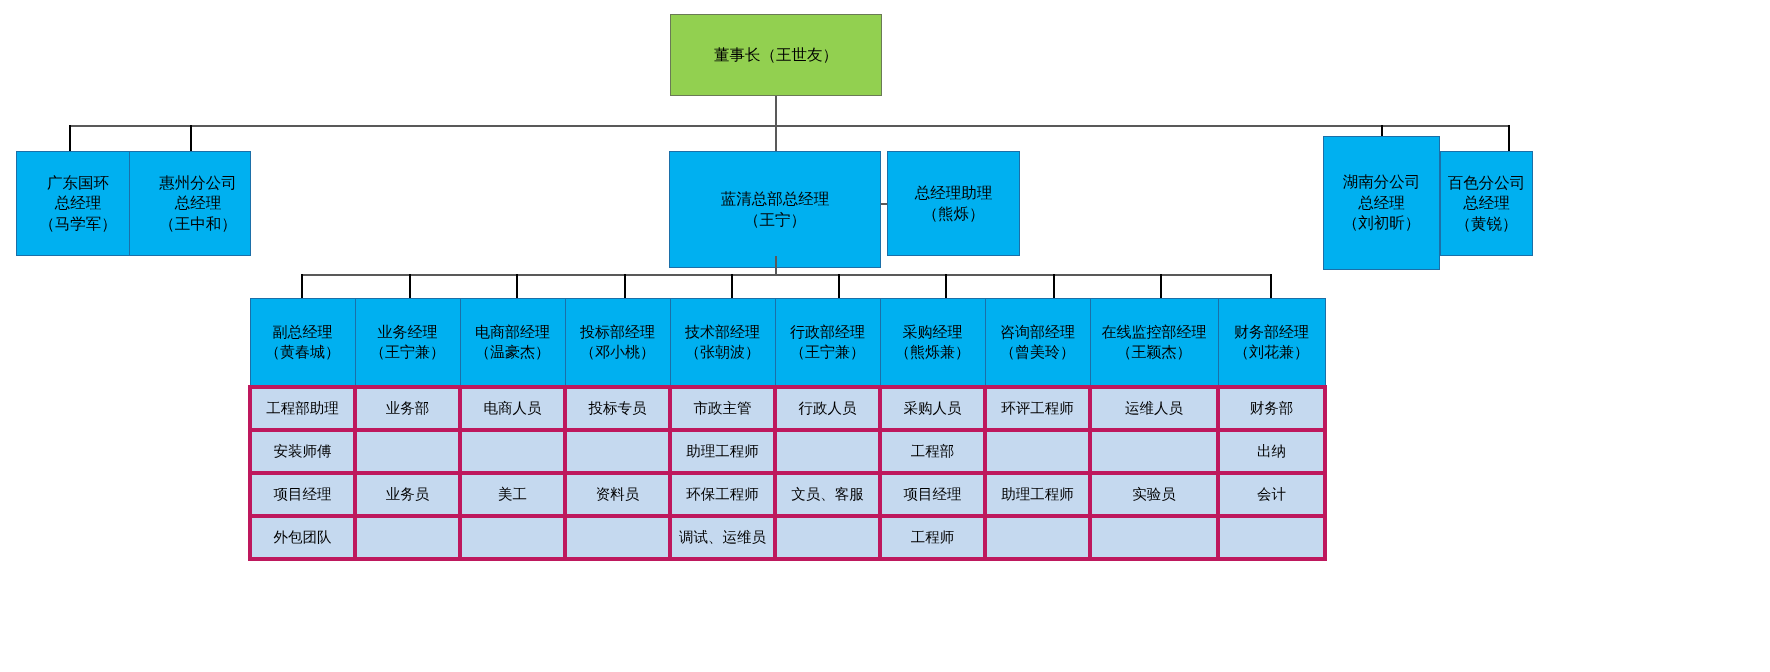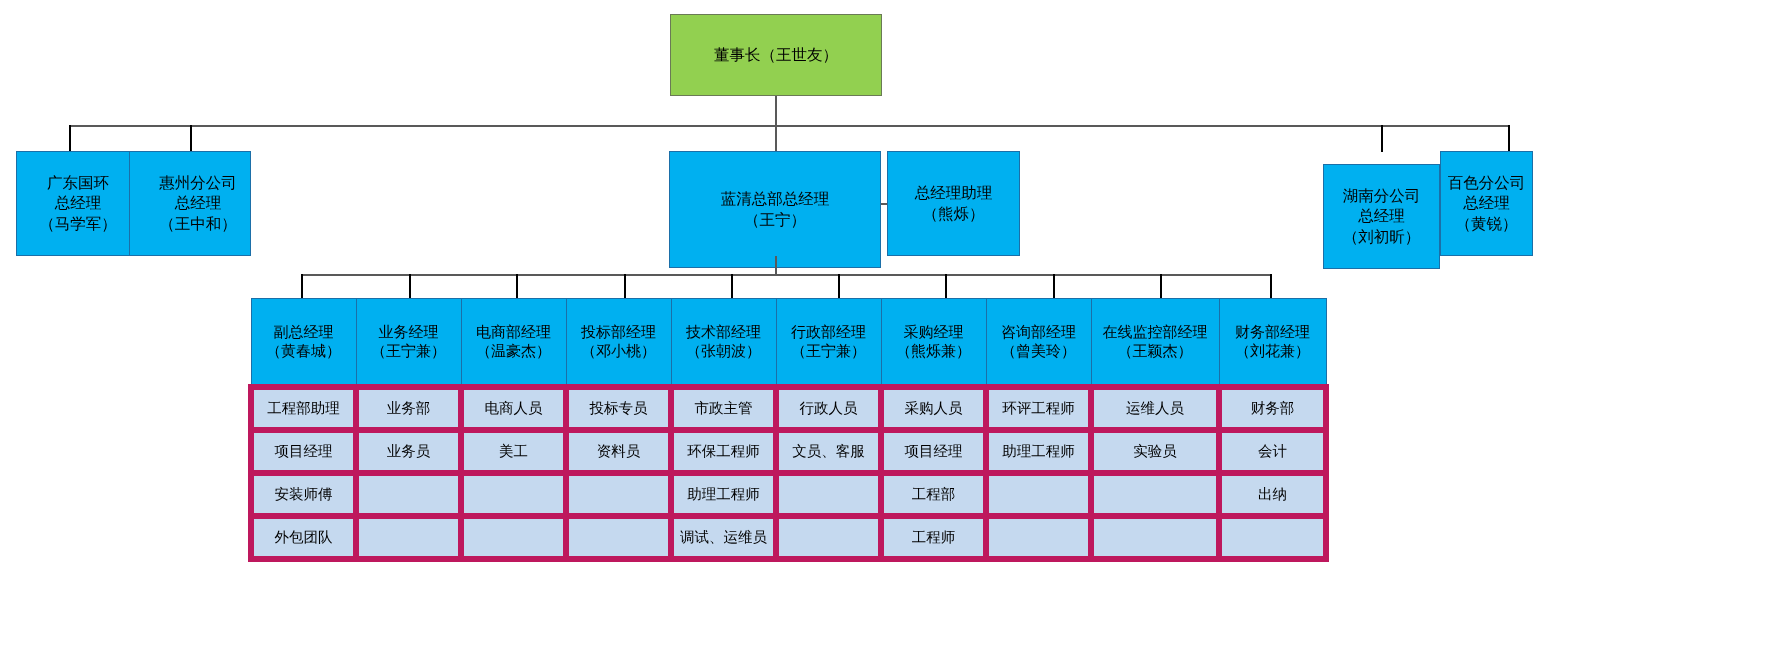--- a/index.html
+++ b/index.html
@@ -47,21 +47,21 @@
     border-collapse:collapse;
     table-layout:fixed;
   }
   .grid td{
     box-sizing:border-box;
     text-align:center;
     vertical-align:middle;
     font-size:14.5px;
     line-height:1.3;
     padding:0;
-    border:6px solid #be185d;
+    border:4px solid #be185d;
     white-space:pre-line;
   }
   .grid td.head{
     background:#00b0f0;
     border:1px solid #1b6fa8;
     height:88px;
     font-size:15px;
   }
   .grid td.cell{
     background:#c5d9ef;
@@ -103,21 +103,21 @@
 （王宁）</span>
   </div>
 
   <div class="ln ln-h" style="left:881px;top:203px;width:25px;"></div>
 
   <div class="box box-blue" style="left:887px;top:151px;width:133px;height:105px;">
     <span>总经理助理
 （熊烁）</span>
   </div>
 
-  <div class="box box-blue" style="left:1323px;top:164px;width:117px;height:105px;">
+  <div class="box box-blue" style="left:1323px;top:136px;width:117px;height:134px;">
     <span>湖南分公司
 总经理
 （刘初昕）</span>
   </div>
   <div class="box box-blue" style="left:1440px;top:151px;width:93px;height:105px;font-family:Liberation Serif, serif;">
     <span>百色分公司
 总经理
 （黄锐）</span>
   </div>
 
@@ -179,44 +179,44 @@
         <td class="cell">电商人员</td>
         <td class="cell">投标专员</td>
         <td class="cell">市政主管</td>
         <td class="cell">行政人员</td>
         <td class="cell">采购人员</td>
         <td class="cell">环评工程师</td>
         <td class="cell">运维人员</td>
         <td class="cell">财务部</td>
       </tr>
       <tr>
+        <td class="cell">安装师傅</td>
+        <td class="cell"></td>
+        <td class="cell"></td>
+        <td class="cell"></td>
+        <td class="cell">助理工程师</td>
+        <td class="cell"></td>
+        <td class="cell">工程部</td>
+        <td class="cell"></td>
+        <td class="cell"></td>
+        <td class="cell">出纳</td>
+      </tr>
+      <tr>
         <td class="cell">项目经理</td>
         <td class="cell">业务员</td>
         <td class="cell">美工</td>
         <td class="cell">资料员</td>
         <td class="cell">环保工程师</td>
         <td class="cell">文员、客服</td>
         <td class="cell">项目经理</td>
         <td class="cell">助理工程师</td>
         <td class="cell">实验员</td>
         <td class="cell">会计</td>
       </tr>
       <tr>
-        <td class="cell">安装师傅</td>
-        <td class="cell"></td>
-        <td class="cell"></td>
-        <td class="cell"></td>
-        <td class="cell">助理工程师</td>
-        <td class="cell"></td>
-        <td class="cell">工程部</td>
-        <td class="cell"></td>
-        <td class="cell"></td>
-        <td class="cell">出纳</td>
-      </tr>
-      <tr>
         <td class="cell">外包团队</td>
         <td class="cell"></td>
         <td class="cell"></td>
         <td class="cell"></td>
         <td class="cell">调试、运维员</td>
         <td class="cell"></td>
         <td class="cell">工程师</td>
         <td class="cell"></td>
         <td class="cell"></td>
         <td class="cell"></td>

